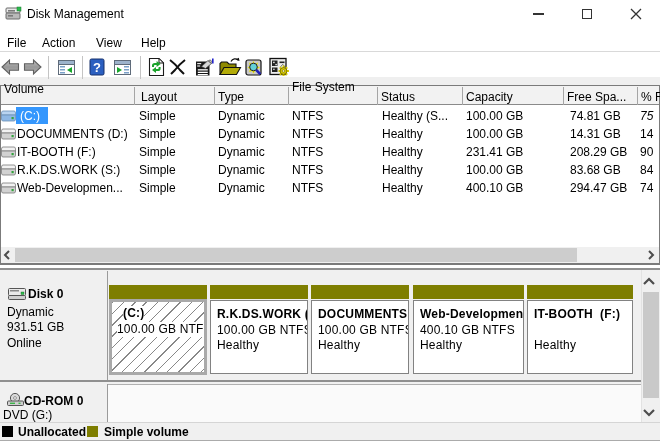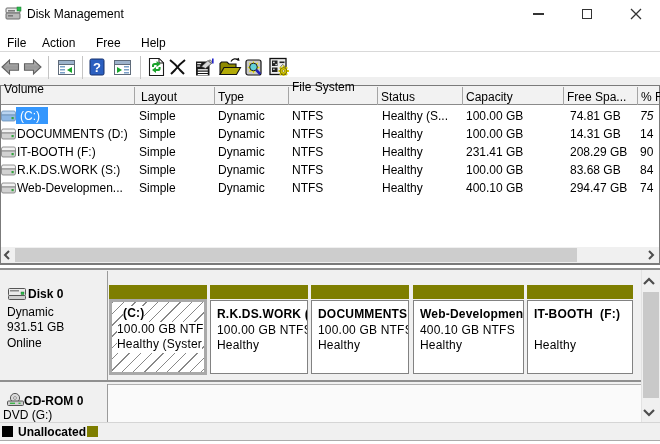--- a/index.html
+++ b/index.html
@@ -21,21 +21,21 @@
   </svg>
   <div class="abs" style="left:27px;top:7px;font-size:12px;">Disk Management</div>
   <div class="abs" style="left:533px;top:13px;width:11px;height:1.5px;background:#333;"></div>
   <div class="abs" style="left:582px;top:9px;width:10px;height:10px;border:1.5px solid #333;"></div>
   <svg class="abs" style="left:630px;top:8px" width="12" height="12" viewBox="0 0 12 12">
     <path d="M1 1 L11 11 M11 1 L1 11" stroke="#333" stroke-width="1.3"></path>
   </svg>
 
   <div class="abs" style="left:7px;top:36px;">File</div>
   <div class="abs" style="left:42px;top:36px;">Action</div>
-  <div class="abs" style="left:96px;top:36px;">Free</div>
+  <div class="abs" style="left:96px;top:36px;">View</div>
   <div class="abs" style="left:141px;top:36px;">Help</div>
   <div class="abs" style="left:0;top:51px;width:660px;height:1px;background:#d9d9d9;"></div>
 
   <div class="abs" style="left:0;top:77px;width:660px;height:8px;background:#efefef;"></div>
 
   <svg class="abs" style="left:1px;top:59px" width="19" height="17" viewBox="0 0 19 17">
     <defs>
         <linearGradient id="ag" x1="0" y1="0" x2="0" y2="1">
       <stop offset="0" stop-color="#c2c2c2"></stop>
           <stop offset="0.5" stop-color="#989898"></stop>
@@ -247,21 +247,20 @@
   <div class="abs" style="left:210px;top:285px;width:98px;height:14px;background:#7e7e00;"></div>
   <div class="abs" style="left:311px;top:285px;width:98px;height:14px;background:#7e7e00;"></div>
   <div class="abs" style="left:413px;top:285px;width:111px;height:14px;background:#7e7e00;"></div>
   <div class="abs" style="left:527px;top:285px;width:106px;height:14px;background:#7e7e00;"></div>
 
   <div class="abs" style="left:109px;top:299px;width:98px;height:76px;border:3px solid #a9a9a9;background:
       repeating-linear-gradient(135deg, #888888 0 1px, transparent 1px 8px), #fff;">
     <div style="padding:4px 0 0 5px;font-size:12px;letter-spacing:0.2px;line-height:15.5px;white-space:nowrap;overflow:hidden;">
       <span style="background:#fff;font-weight:bold;margin-left:6px;display:inline-block;">(C:)</span><br>
       <span style="background:#fff;display:inline-block;">100.00 GB NTFS</span><br>
-      <span style="background:#fff;display:inline-block;">Healthy (Syster</span>
     </div>
   </div>
   <div class="abs" style="left:210px;top:300px;width:98px;height:74px;border:1px solid #828282;background:#fff;">
     <div style="padding:6px 0 0 6px;font-size:12px;letter-spacing:0.2px;line-height:15.5px;white-space:nowrap;overflow:hidden;">
       <span style="font-weight:bold;">R.K.DS.WORK (S:)</span><br>
       <span>100.00 GB NTFS</span><br>
       <span>Healthy</span>
     </div>
   </div>
   <div class="abs" style="left:311px;top:300px;width:98px;height:74px;border:1px solid #828282;background:#fff;">
@@ -310,14 +309,15 @@
   <svg class="abs" style="left:643px;top:408px" width="12" height="9" viewBox="0 0 12 9">
     <path d="M1 2 L6 7 L11 2" stroke="#4d4d4d" stroke-width="2.2" fill="none"></path>
   </svg>
 
   <div class="abs" style="left:0;top:422px;width:660px;height:1px;background:#d5d5d5;"></div>
   <div class="abs" style="left:0;top:423px;width:660px;height:17px;background:#f0f0f0;"></div>
   <div class="abs" style="left:0;top:440px;width:660px;height:1px;background:#ababab;"></div>
   <div class="abs" style="left:2px;top:426px;width:11px;height:11px;background:#000;"></div>
   <div class="abs" style="left:18px;top:425px;font-weight:bold;">Unallocated</div>
   <div class="abs" style="left:87px;top:426px;width:11px;height:11px;background:#7e7e00;"></div>
+  <div class="abs" style="left:104px;top:425px;font-weight:bold;">Simple volume</div>
 
 </div>
 
 </body></html>

